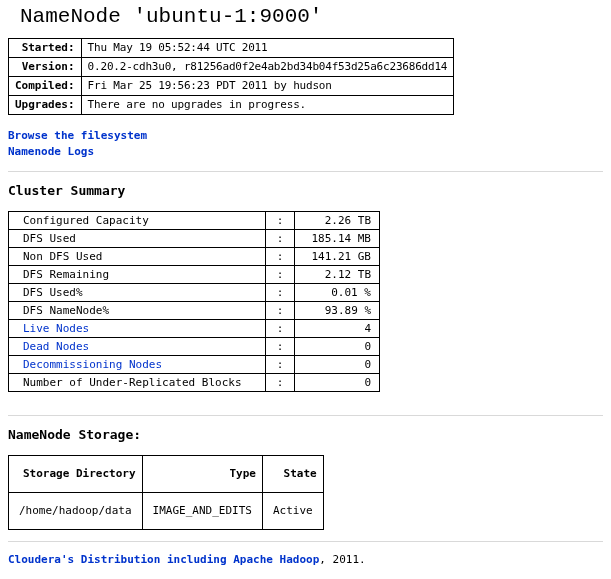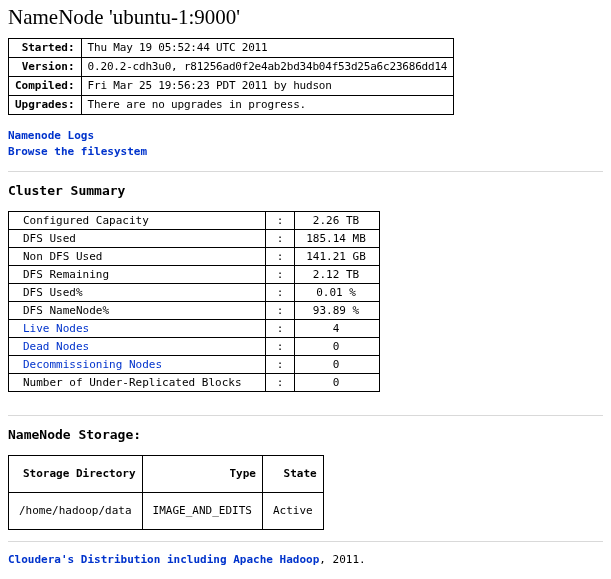--- a/index.html
+++ b/index.html
@@ -17,25 +17,25 @@
     position: relative;
   }
   .page {
     padding: 0 8px;
     box-sizing: border-box;
     width: 611px;
   }
 
   
   .nn-title {
-    font-family: Liberation Serif, serif;
+    font-family: Liberation Mono, monospace;
     font-size: 21px;
     font-weight: normal;
     line-height: 26px;
-    margin: 4px 0 8px 0;
+    margin: 4px 0 8px 12px;
     padding: 0;
     white-space: pre;
     letter-spacing: 0px;
   }
 
   
   table {
     border-collapse: collapse;
     font-size: 11px;
     line-height: 14px;
@@ -132,21 +132,21 @@
   }
   .sum-table td.k.linked {
     color: #0033cc;
   }
   .sum-table td.sep {
     text-align: center;
     width: 22px;
     font-weight: normal;
   }
   .sum-table td.v {
-    text-align: center;
+    text-align: right;
     padding-right: 8px;
     width: 76px;
   }
 
   
   .stor-table {
     width: 309px;
   }
   .stor-table td, .stor-table th {
     border: 1px solid #000000;
@@ -203,22 +203,22 @@
         <td class="v">Fri Mar 25 19:56:23 PDT 2011 by hudson</td>
       </tr>
       <tr>
         <td class="k">Upgrades:</td>
         <td class="v">There are no upgrades in progress.</td>
       </tr>
     </tbody>
   </table>
 
   <div class="navlinks">
+    <span class="link">Browse the filesystem</span>
     <span class="link">Namenode Logs</span>
-    <span class="link">Browse the filesystem</span>
   </div>
 
   <hr>
 
   <h3 class="section">Cluster Summary</h3>
 
 
   <table class="sum-table">
     <tbody>
       <tr>

